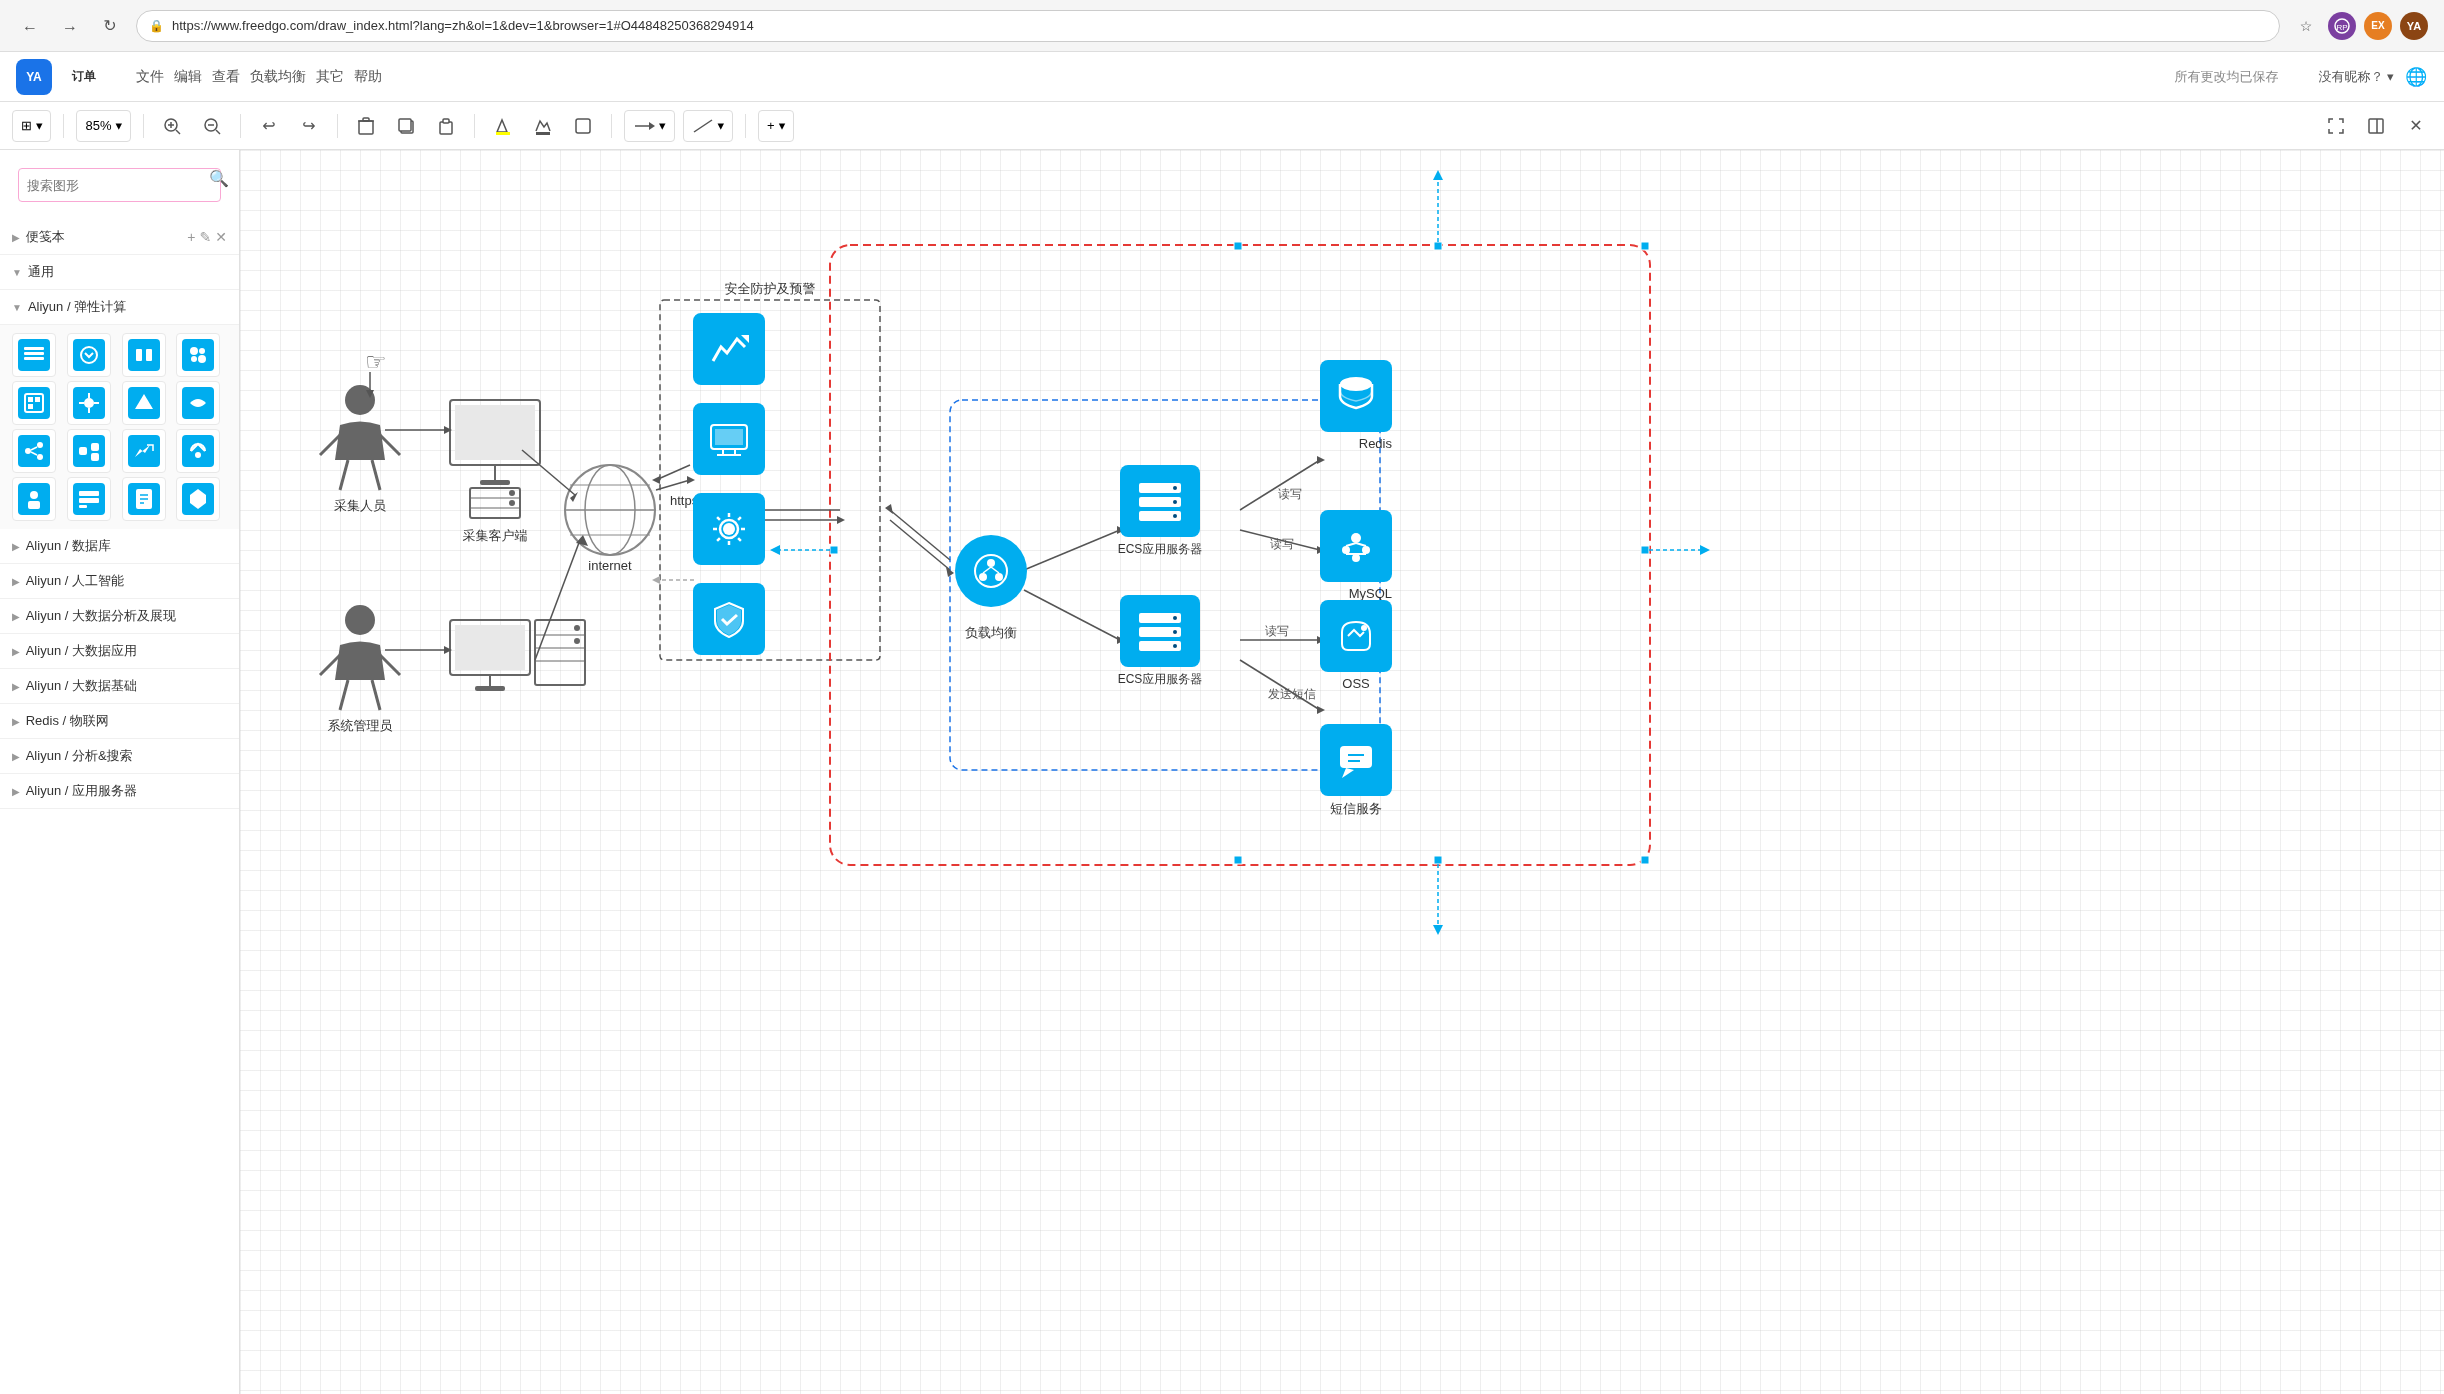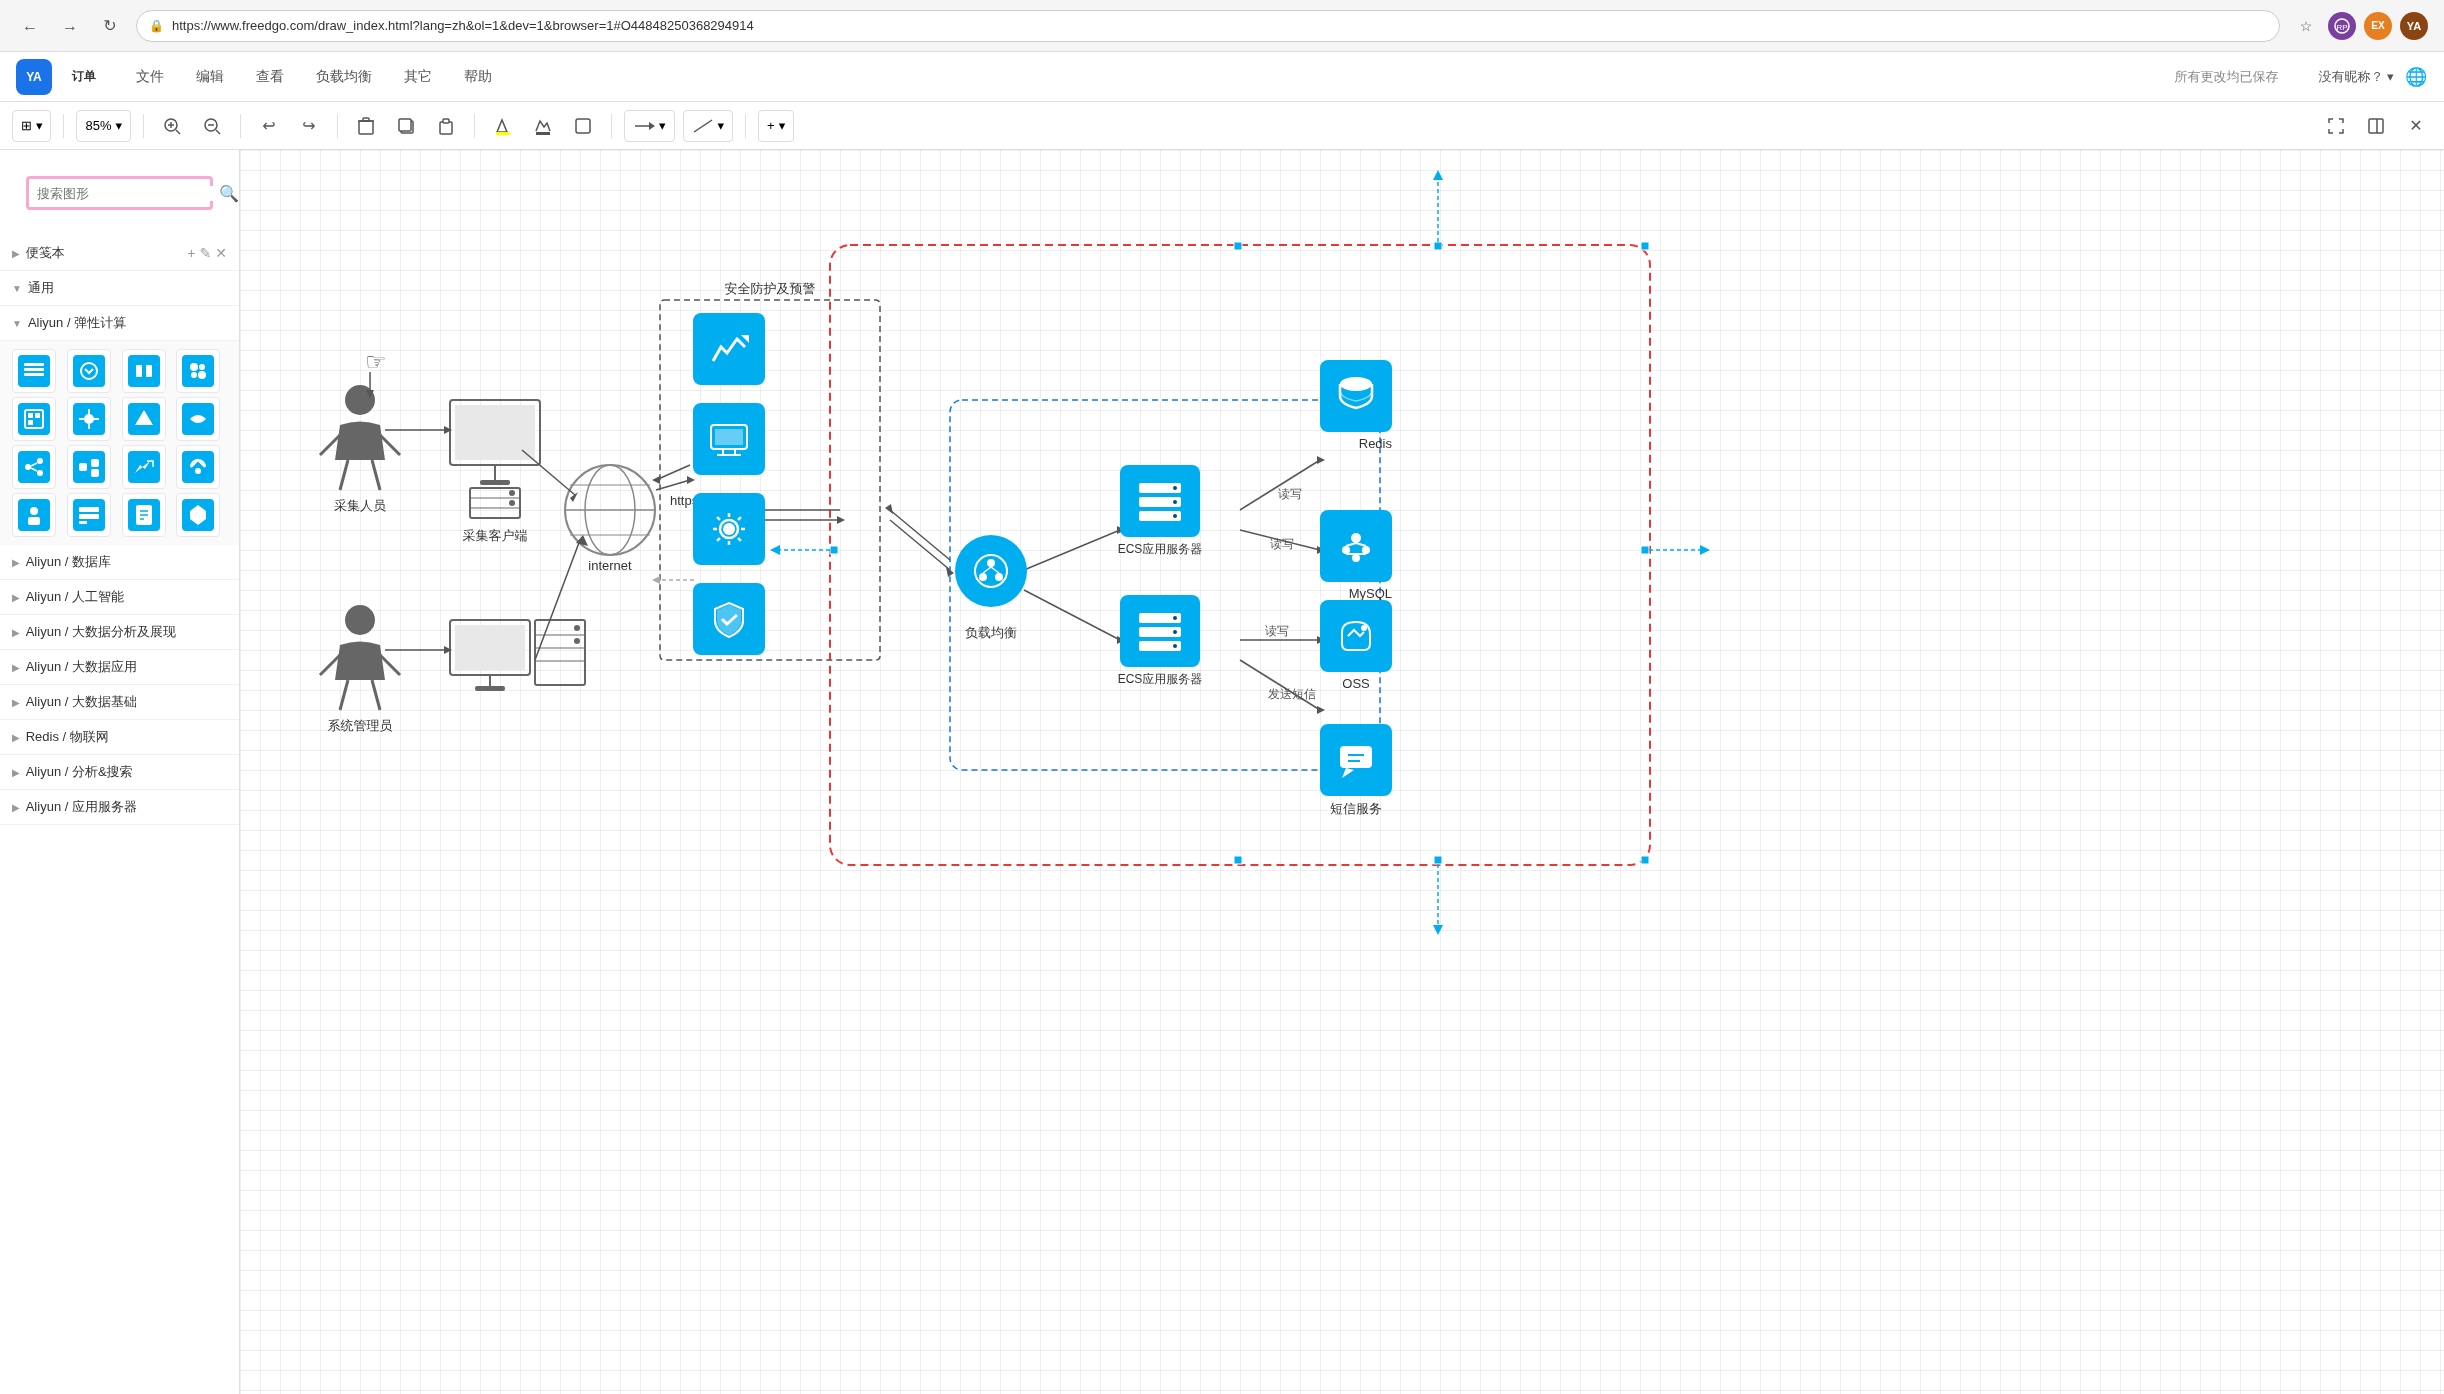--- a/index.html
+++ b/index.html
@@ -48,21 +48,21 @@
       height: 50px;
       background: white;
       border-bottom: 1px solid #e0e0e0;
       display: flex;
       align-items: center;
       padding: 0 16px;
       gap: 20px;
     }
     .app-logo { width: 36px; height: 36px; border-radius: 8px; background: #1a73e8; display: flex; align-items: center; justify-content: center; color: white; font-weight: bold; font-size: 12px; }
     .app-title { font-size: 12px; font-weight: 600; color: #333; }
-    .app-menu { display: flex; gap: 32px; margin-left: 20px; }
+    .app-menu { display: flex; gap: 10px; margin-left: 20px; }
     .app-menu-item { font-size: 14px; color: #555; cursor: pointer; padding: 4px 0; }
     .save-status { margin-left: auto; font-size: 13px; color: #888; }
     .top-right { margin-left: 20px; display: flex; align-items: center; gap: 12px; font-size: 13px; color: #555; }
 
     
     .toolbar {
       height: 48px;
       background: white;
       border-bottom: 1px solid #e0e0e0;
       display: flex;
@@ -97,26 +97,25 @@
     
     .sidebar {
       width: 240px;
       background: white;
       border-right: 1px solid #e0e0e0;
       display: flex;
       flex-direction: column;
       overflow: hidden;
     }
     .search-box {
-      margin: 26px;
+      margin: 18px;
       height: 34px;
-      border: 3px solid #f9a8d4;
+      border: 1px solid #f9a8d4;
       border-radius: 4px;
       display: flex;
-      align-items: center;
       padding: 0 8px;
       gap: 6px;
     }
     .search-input {
       border: none; outline: none;
       flex: 1;
       font-size: 13px;
       color: #999;
     }
     .sidebar-categories { overflow-y: auto; flex: 1; }

